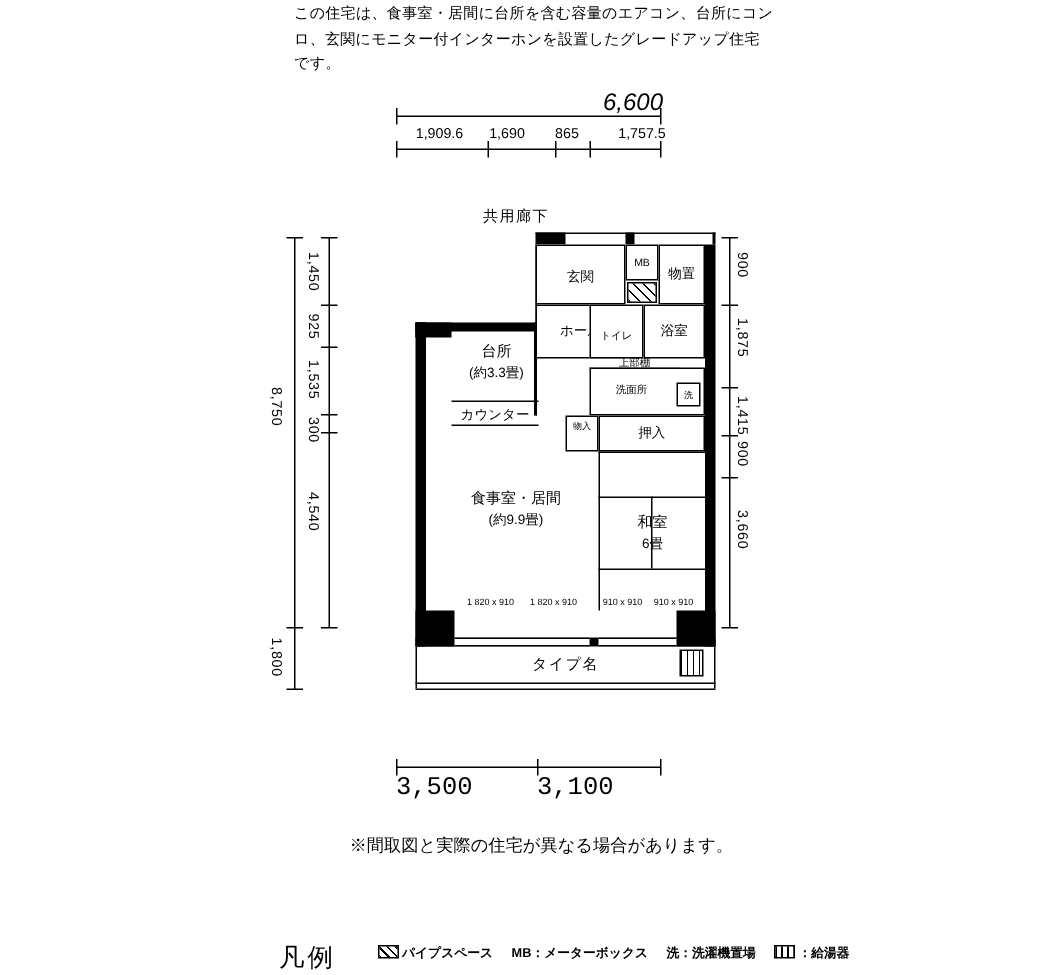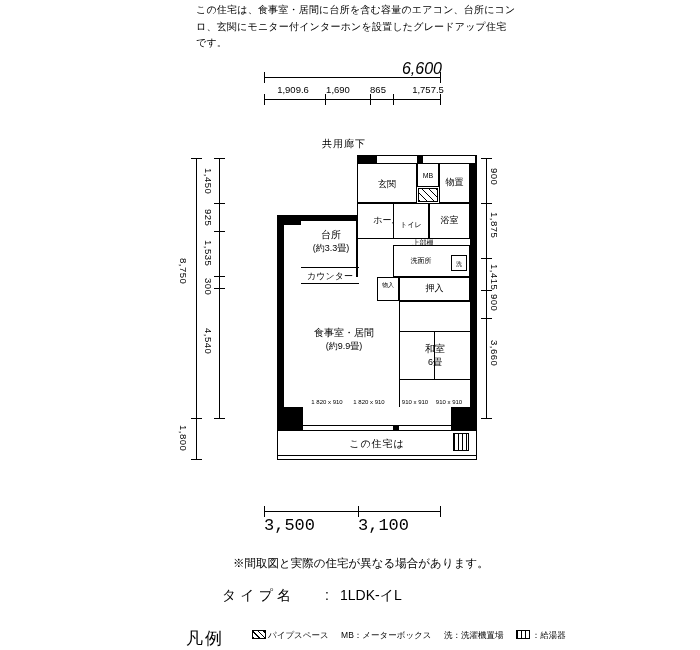--- a/index.html
+++ b/index.html
@@ -45,21 +45,21 @@
   
   .pillar{position:absolute;background:#000;}
   
   .dim-bot{font-size:17px;text-align:left;position:absolute;font-family:Liberation Mono, monospace;}
   
   .note{left:233px;top:556px;font-size:11.5px;}
   .ftable{left:222px;top:583px;font-size:14px;line-height:25px;}
   .ftable .k{display:inline-block;width:92px;letter-spacing:4px;}
   .ftable .c{display:inline-block;width:26px;text-align:center;}
   .legend-title{left:186px;top:627px;font-size:17px;letter-spacing:2px;}
-  .legend{left:252px;top:630px;font-size:8.5px;}
+  .legend{left:252px;top:630px;font-size:8.5px;font-weight:bold;}
   .legend .it{display:inline-block;margin-right:10px;}
   .swatch{
     display:inline-block;width:14px;height:9px;vertical-align:-1px;
     border:1px solid #000;box-sizing:border-box;margin-right:2px;
     background:
       repeating-linear-gradient(45deg,#000 0 1px,transparent 1px 4px);
   }
   .swatch2{
     display:inline-block;width:14px;height:9px;vertical-align:-1px;
     border:1px solid #000;box-sizing:border-box;margin-right:2px;
@@ -213,41 +213,38 @@
   <div class="lbl xs" style="left:26px;top:242px;width:48px;">1 820 x 910</div>
   <div class="lbl xs" style="left:68px;top:242px;width:48px;">1 820 x 910</div>
   <div class="lbl xs" style="left:118px;top:242px;width:40px;">910 x 910</div>
   <div class="lbl xs" style="left:152px;top:242px;width:40px;">910 x 910</div>
 
   <div class="room-fill" style="left:26px;top:270px;width:90px;height:6px;background:#fff;border-top:1px solid #000;border-bottom:1px solid #000;box-sizing:border-box;"></div>
   <div class="room-fill" style="left:122px;top:270px;width:52px;height:6px;background:#fff;border-top:1px solid #000;border-bottom:1px solid #000;box-sizing:border-box;"></div>
 
   <div class="thinline" style="left:0px;top:300px;width:200px;height:1px;"></div>
   <div class="thinline" style="left:0px;top:304px;width:200px;height:1px;"></div>
-  <div class="lbl balcony-lbl" style="left:60px;top:283px;width:80px;">この住宅は</div>
+  <div class="lbl balcony-lbl" style="left:60px;top:283px;width:80px;">タイプ名</div>
   <div class="thinline" style="left:0px;top:276px;width:1px;height:28px;"></div>
   <div class="thinline" style="left:199px;top:276px;width:1px;height:28px;"></div>
 
   <div style="position:absolute;left:176px;top:278px;width:16px;height:18px;border:1px solid #000;box-sizing:border-box;background:repeating-linear-gradient(90deg,#000 0 1px,transparent 1px 4px);"></div>
 
 </div>
 
 <div class="abs dim-line" style="left:264px;top:511px;width:176px;height:1px;"></div>
 <div class="abs tick" style="left:264px;top:506px;width:1px;height:11px;"></div>
 <div class="abs tick" style="left:358px;top:506px;width:1px;height:11px;"></div>
 <div class="abs tick" style="left:440px;top:506px;width:1px;height:11px;"></div>
 <div class="dim-bot" style="left:264px;top:516px;width:94px;">3,500</div>
 <div class="dim-bot" style="left:358px;top:516px;width:82px;">3,100</div>
 
 <div class="abs note">※間取図と実際の住宅が異なる場合があります。</div>
 
 <div class="abs ftable">
-  <div>
-    <span class="k">タイプ名</span><span class="c">:</span><span>1LDK-イL</span>
-  </div>
 </div>
 
 <div class="abs legend-title">凡例</div>
 <div class="abs legend">
   <span class="it"><span class="swatch"></span><span>パイプスペース</span></span>
   <span class="it"><span>MB：メーターボックス</span></span>
   <span class="it"><span>洗：洗濯機置場</span></span>
   <span class="it"><span class="swatch2"></span><span>：給湯器</span></span>
 </div>
 

